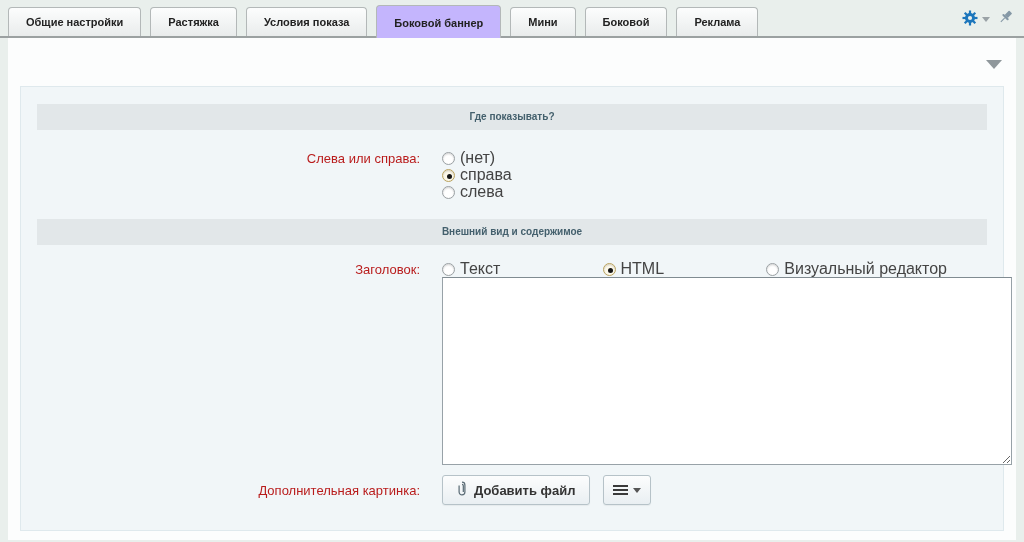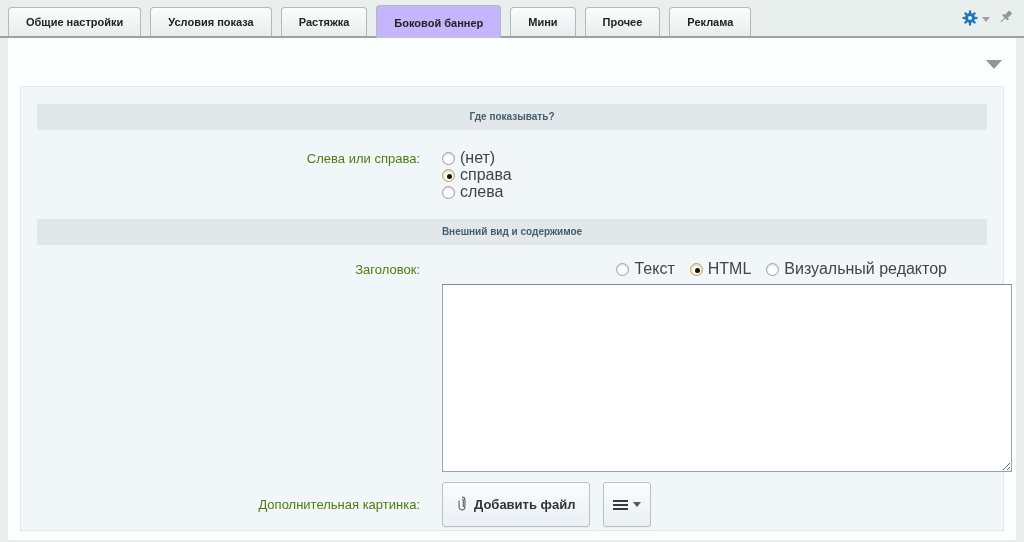--- a/index.html
+++ b/index.html
@@ -59,79 +59,79 @@
   .section-bar {
     height:26px; line-height:26px; background:#e2e7e9;
     text-align:center; font-weight:bold; font-size:10px; color:#44606d;
   }
   .form-row { display:flex; align-items:flex-start; }
   .row-side { margin-top:20px; margin-bottom:18px; }
   .row-title { margin-top:16px; }
   .row-image { margin-top:10px; align-items:center; }
   .label-col {
     width:405px; flex-shrink:0; text-align:right; padding-right:22px;
-    font-size:13px; color:#4d7c0f; line-height:16px; padding-top:1px;
+    font-size:13px; color:#b91c1c; line-height:16px; padding-top:1px;
   }
   .control-col { flex:1; min-width:0; }
 
   
   .radio-row {
     display:flex; align-items:center; gap:5px;
     height:16px; margin-bottom:1px; font-size:16px; color:#444; cursor:pointer;
   }
   .radio {
     width:13px; height:13px; border-radius:50%; background:#fff;
     border:1px solid #9aa0a3; display:inline-block; position:relative;
     box-shadow:inset 0 1px 2px rgba(0,0,0,.18); flex-shrink:0;
   }
   .radio.checked { border-color:#b9a25e; background:#fdf9ea; }
   .radio.checked::after {
     content:""; position:absolute; left:4px; top:4px; width:5px; height:5px;
     border-radius:50%; background:#151515;
   }
   .mode-row {
-    display:flex; justify-content:flex-end; gap:15px;
-    margin-bottom:7px; padding-right:40px;
+    display:flex; justify-content:space-between; gap:15px;
+    margin-bottom:0; padding-right:40px;
   }
   .mode-row .radio-row { margin-bottom:0; }
 
   
   .html-editor {
     display:block; width:570px; height:188px;
     border:1px solid #98a2a8; border-top-color:#808b91;
     background:#fff; resize:both;
     font-family:"Liberation Sans","DejaVu Sans",sans-serif; font-size:13px;
     padding:4px; outline:none;
   }
 
   
   .btn-row { display:flex; align-items:center; gap:13px; }
   .btn {
     display:inline-flex; align-items:center; gap:7px;
-    height:45px; padding:0 14px;
+    height:30px; padding:0 14px;
     background:linear-gradient(#fcfdfd,#e9eff2);
     border:1px solid #b6c2c8; border-radius:3px;
     font-weight:bold; font-size:13px; color:#333; cursor:pointer;
     box-shadow:0 1px 1px rgba(0,0,0,.05);
   }
   .menu-btn { padding:0 9px; gap:5px; }
   .hamburger { display:inline-flex; flex-direction:column; gap:2px; }
   .hamburger span { display:block; width:15px; height:2px; background:#3a3a3a; }
   .menu-btn .caret-down { border-top-color:#555; }
 </style>
 </head>
 <body>
 
 <div class="tabbar">
   <div class="tab">Общие настройки</div>
+  <div class="tab">Растяжка</div>
   <div class="tab">Условия показа</div>
-  <div class="tab">Растяжка</div>
   <div class="tab checked">Боковой баннер</div>
   <div class="tab">Мини</div>
-  <div class="tab">Прочее</div>
+  <div class="tab">Боковой</div>
   <div class="tab">Реклама</div>
 
   <div class="tabbar-icons">
     <div class="gear-wrap">
       <span>
         <svg width="16" height="16" viewBox="0 0 16 16">
           <g fill="#1c76bc">
             <rect x="6.9" y="0.5" width="2.2" height="15"></rect>
             <rect x="6.9" y="0.5" width="2.2" height="15" transform="rotate(45 8 8)"></rect>
             <rect x="6.9" y="0.5" width="2.2" height="15" transform="rotate(90 8 8)"></rect>

